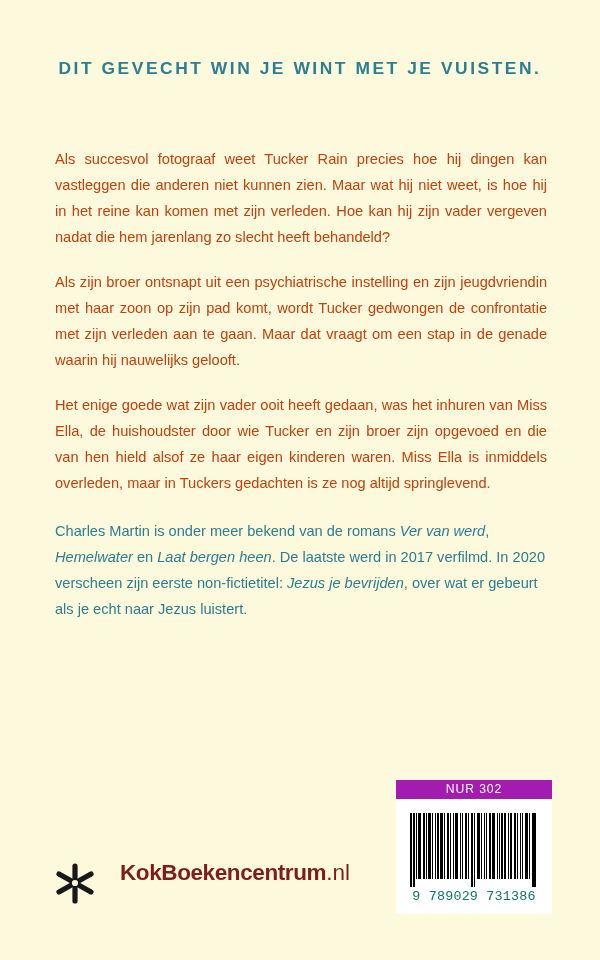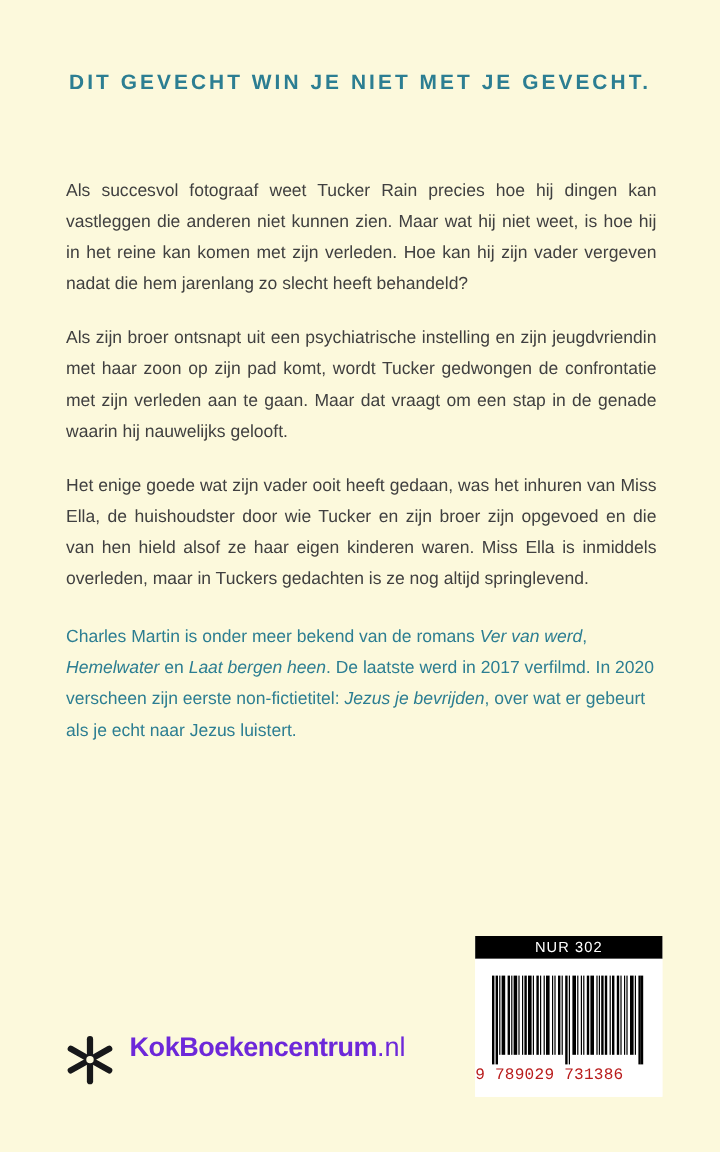--- a/index.html
+++ b/index.html
@@ -40,21 +40,21 @@
   }
 
   
   .body-block {
     position: absolute;
     left: 55px;
     top: 146px;
     width: 492px;
   }
   .para {
-    color: #404040;
+    color: #c2410c;
     font-size: 14.6px;
     line-height: 26.1px;
     text-align: justify;
     margin: 0 0 18.5px 0;
     -webkit-hyphens: none;
     hyphens: none;
   }
   .para:last-child { margin-bottom: 0; }
 
   
@@ -87,24 +87,25 @@
   }
   .logo-text {
     position: absolute;
     left: 56px;
     top: 8px;
     width: 215px;
   }
   .logo-name {
     font-size: 22.5px;
     font-weight: bold;
-    color: #6d28d9;
+    color: #7f1d1d;
     letter-spacing: -0.4px;
     line-height: 25px;
     white-space: nowrap;
+    margin-left: 12px;
   }
   .logo-name .tld {
     font-weight: normal;
     letter-spacing: 0px;
   }
   .logo-sub {
     font-size: 10.6px;
     color: #17181a;
     letter-spacing: 0.55px;
     line-height: 14px;
@@ -120,21 +121,21 @@
     width: 156px;
     height: 134px;
     background: #ffffff;
   }
   .nur-banner {
     position: absolute;
     left: 0;
     top: 0;
     width: 156px;
     height: 19px;
-    background: #000000;
+    background: #a21caf;
     color: #ffffff;
     font-size: 12.2px;
     letter-spacing: 0.9px;
     text-align: center;
     line-height: 19px;
   }
   .barcode-inner {
     position: absolute;
     left: 0;
     top: 19px;
@@ -154,34 +155,35 @@
   .bars span {
     display: block;
     height: 74px;
   }
   .bars span.short { height: 66px; }
   .isbn-digits {
     position: absolute;
     left: 0;
     top: 90px;
     width: 156px;
+    text-align: center;
     font-family: "Liberation Mono", monospace;
     font-size: 13.4px;
     letter-spacing: 0.2px;
-    color: #b91c1c;
+    color: #0f766e;
     white-space: nowrap;
   }
 </style>
 </head>
 <body>
 
 <div class="cover">
 
   <div class="headline">
-    <span class="hl-line">DIT GEVECHT WIN JE NIET MET JE GEVECHT.</span>
+    <span class="hl-line">DIT GEVECHT WIN JE WINT MET JE VUISTEN.</span>
   </div>
 
   <div class="body-block">
     <p class="para">Als succesvol fotograaf weet Tucker Rain precies hoe hij dingen kan vastleggen die anderen niet kunnen zien. Maar wat hij niet weet, is hoe hij in het reine kan komen met zijn verleden. Hoe kan hij zijn vader vergeven nadat die hem jarenlang zo slecht heeft behandeld?</p>
     <p class="para">Als zijn broer ontsnapt uit een psychiatrische instelling en zijn jeugdvriendin met haar zoon op zijn pad komt, wordt Tucker gedwongen de confrontatie met zijn verleden aan te gaan. Maar dat vraagt om een stap in de genade waarin hij nauwelijks gelooft.</p>
     <p class="para">Het enige goede wat zijn vader ooit heeft gedaan, was het inhuren van Miss Ella, de huishoudster door wie Tucker en zijn broer zijn opgevoed en die van hen hield alsof ze haar eigen kinderen waren. Miss Ella is inmiddels overleden, maar in Tuckers gedachten is ze nog altijd springlevend.</p>
   </div>
 
   <div class="bio"><span>Charles Martin is onder meer bekend van de romans </span><i>Ver van werd</i><span>, </span><i>Hemelwater</i><span> en </span><i>Laat bergen heen</i><span>. De laatste werd in 2017 verfilmd. In 2020 verscheen zijn eerste non-fictietitel: </span><i>Jezus je bevrijden</i><span>, over wat er gebeurt als je echt naar Jezus luistert.</span></div>
 

